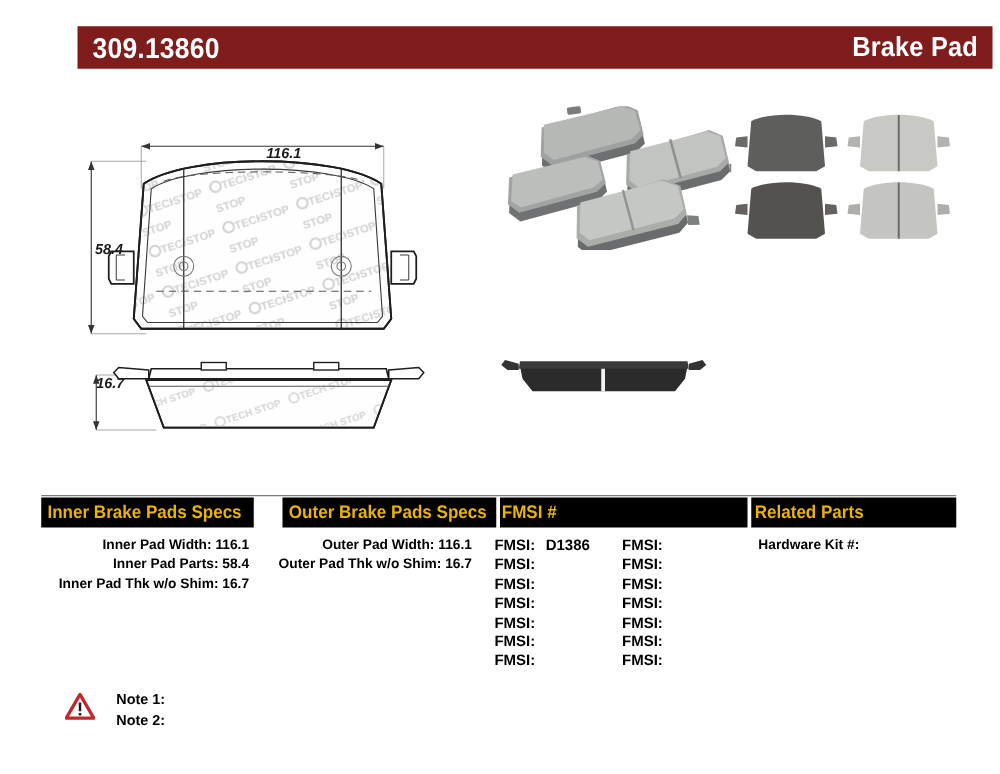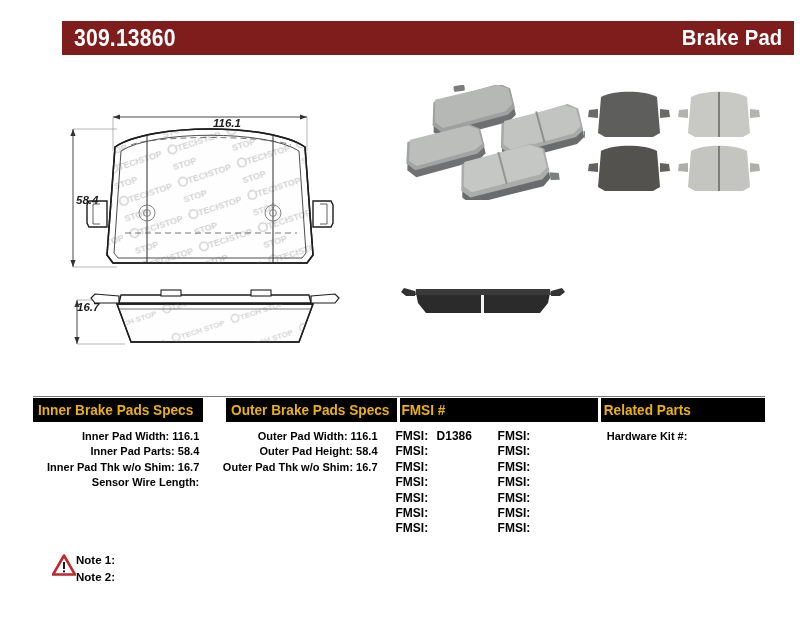--- a/index.html
+++ b/index.html
@@ -77,21 +77,21 @@
   }
   .fmsi-line .val{padding-left:5px;}
   .related-line{
     font-size:11px;font-weight:bold;line-height:15.4px;
     padding-left:10px;white-space:nowrap;color:#000;
   }
 
   
   .notes{position:absolute;left:52px;top:552px;display:flex;align-items:flex-start;}
   .warn-icon{width:24px;height:22px;margin-top:2px;}
-  .notes-text{}
+  .notes-text{margin-left:17px;}
   .note-line{font-size:11.5px;font-weight:bold;line-height:17px;color:#000;}
 </style>
 </head>
 <body>
 
 <div class="header-bar">
   <div class="part-no">309.13860</div>
   <div class="title">Brake Pad</div>
 </div>
 
@@ -286,34 +286,26 @@
         <span class="val">116.1</span>
       </div>
       <div class="spec-line">
         <span>Inner Pad Parts:</span>
         <span class="val">58.4</span>
       </div>
       <div class="spec-line">
         <span>Inner Pad Thk w/o Shim:</span>
         <span class="val">16.7</span>
       </div>
-      <div class="spec-line">
-        <span>Sensor Wire Length:</span>
-        <span class="val"></span>
-      </div>
     </div>
 
     <div class="col outer">
       <div class="spec-line">
         <span>Outer Pad Width:</span>
         <span class="val">116.1</span>
-      </div>
-      <div class="spec-line">
-        <span>Outer Pad Height:</span>
-        <span class="val">58.4</span>
       </div>
       <div class="spec-line">
         <span>Outer Pad Thk w/o Shim:</span>
         <span class="val">16.7</span>
       </div>
       <div class="spec-line">
         <span></span>
         <span class="val"></span>
       </div>
     </div>

